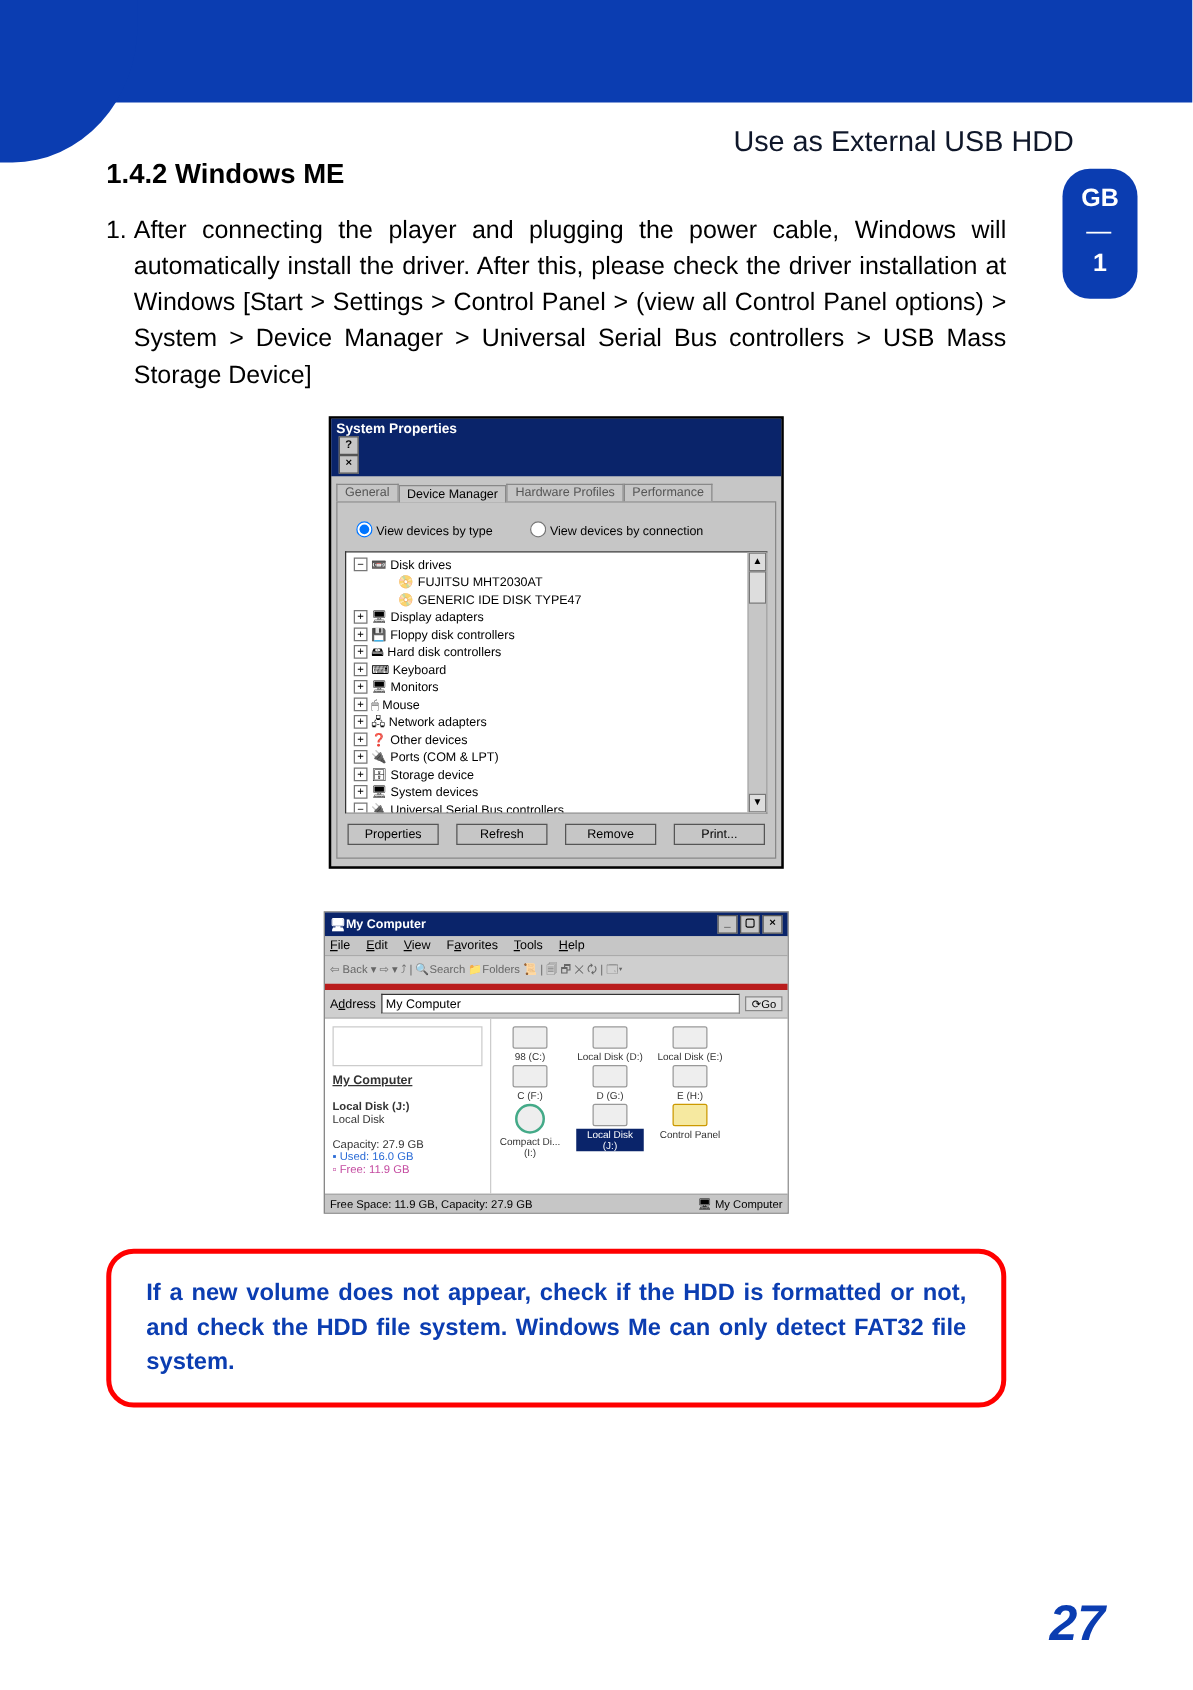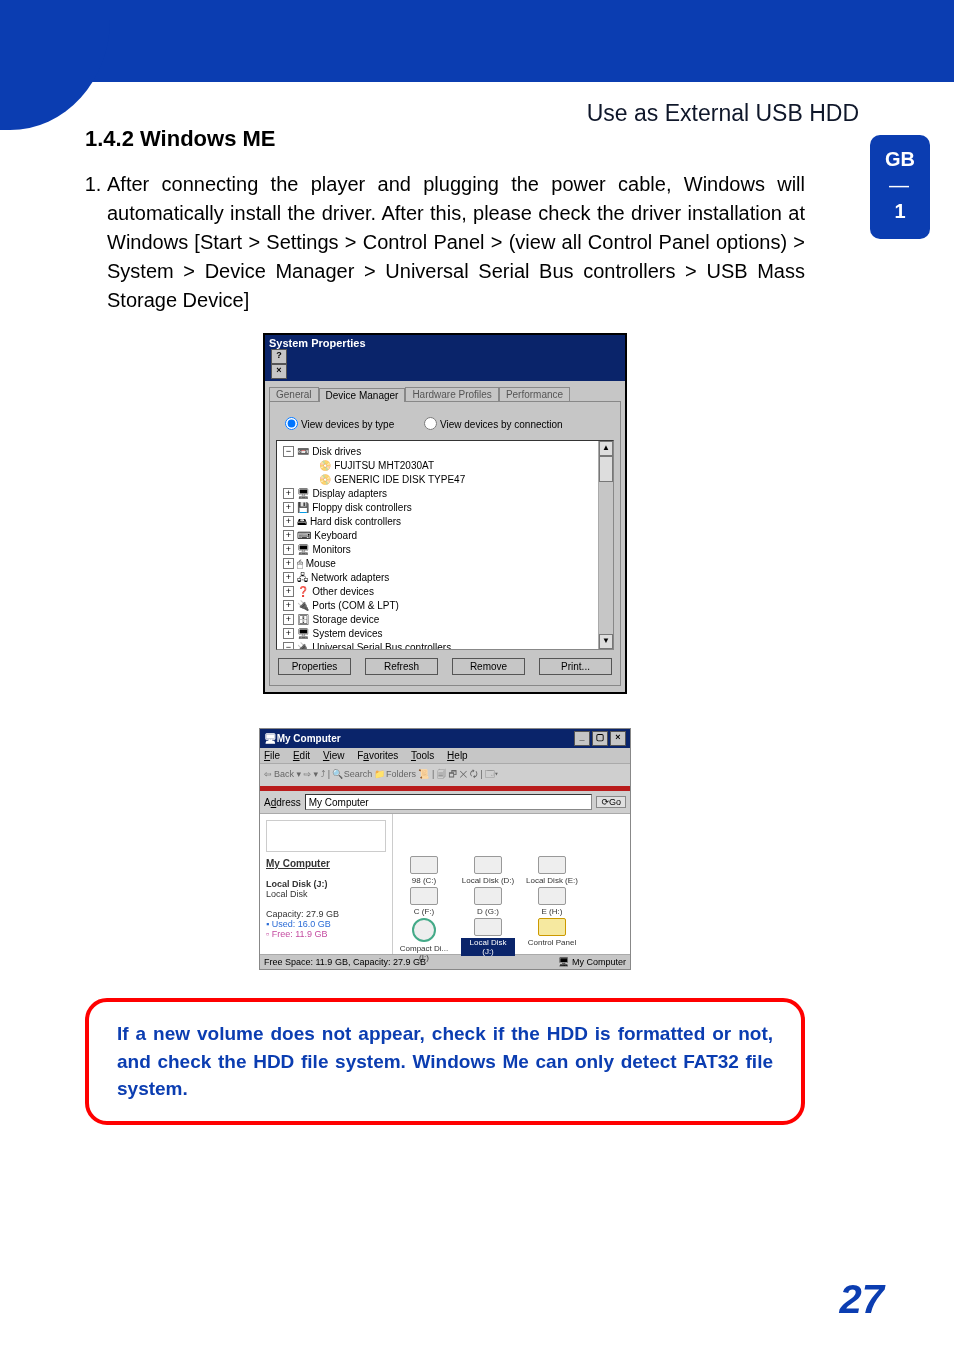--- a/index.html
+++ b/index.html
@@ -1,20 +1,20 @@
 <!DOCTYPE html>
 <html><head>
 <meta charset="utf-8">
 <style>
   body { margin:0; font-family: Arial, Helvetica, sans-serif; background:#fff; color:#000; }
   .page { width:954px; height:1352px; position:relative; }
   .header-bar { position:absolute; top:0; left:0; right:0; height:82px; background:#0b3db1; }
   .header-curve { position:absolute; top:0; left:0; width:110px; height:130px; background:#0b3db1; border-bottom-right-radius:100px 110px; }
   .header-title { color:#0f172a; font-size:23px; position:absolute; right:95px; top:60px;margin-top:40px; }
-  .side-tab { position:absolute; right:24px; top:135px; width:60px; background:#0b3db1; border-radius:10px; padding:12px 0 16px 0; text-align:center; }
+  .side-tab { position:absolute; right:44px; top:135px; width:60px; background:#0b3db1; border-radius:22px; padding:12px 0 16px 0; text-align:center; }
   .side-tab div { color:#fff; font-weight:bold; font-size:20px; line-height:1.2; }
   .side-tab .divider { color:#fff; font-weight:normal; letter-spacing:2px; margin:2px 0; }
   .content { position:absolute; left:85px; top:120px; width:720px; }
   .h { font-weight:bold; font-size:22px; margin: 6px 0 18px 0; }
   ol { padding-left:22px; margin:0; }
   ol li { font-size:20px; line-height:1.45; text-align:justify; margin-bottom:18px; }
   .sysprops { width:360px; margin:12px auto 34px auto; background:#c6c6c6; border:2px solid #000; font-family: Tahoma, sans-serif; font-size:11px; }
   .sp-title { background:#0a246a; color:#fff; padding:2px 4px; font-weight:bold; display:flex; align-items:flex-start;flex-direction:column; }
   .sp-title .spacer{flex:1}
   .sp-title .winbtn{width:14px;height:13px;background:#c6c6c6;border:1px solid #555;margin-left:2px;font-size:9px;text-align:center;line-height:11px;color:#000;}
@@ -44,21 +44,21 @@
   .mc-menu{background:#c6c6c6;border-bottom:1px solid #aaa;padding:2px 4px;color:#000;}
   .mc-menu span{margin-right:10px;}
   .mc-menu span u{text-decoration:underline;}
   .mc-tool{background:#cfcfcf;padding:3px 4px;border-bottom:5px solid #b91c1c;color:#666;font-size:9px;}
   .mc-addr{background:#cfcfcf;padding:3px 4px;border-bottom:1px solid #aaa;display:flex;align-items:center;gap:4px;}
   .mc-addr input{flex:1;font-size:10px;height:14px;border:1px inset #888;padding:0 3px;}
   .mc-addr .go{border:1px solid #888;padding:0 4px;background:#e0e0e0;font-size:9px;text-align:right;}
   .mc-body{display:flex;background:#fff;height:140px;}
   .mc-left{width:120px;border-right:1px solid #ccc;padding:6px;font-size:9px;color:#333;}
   .mc-left b{font-size:10px;text-decoration:underline;display:block;margin-bottom:10px;}
-  .mc-right{flex:1;padding:6px 4px;display:flex;flex-wrap:wrap;align-content:flex-start;gap:2px 10px;margin-top:36px;}
+  .mc-right{flex:1;padding:6px 4px;display:flex;flex-wrap:wrap;align-content:flex-start;gap:2px 10px;}
   .drv{width:54px;text-align:center;font-size:8px;color:#333;}
   .drv .ic{width:26px;height:16px;border:1px solid #999;background:#eee;margin:0 auto 2px;border-radius:2px;}
   .drv.sel .lbl{background:#0a246a;color:#fff;padding:0 2px;display:inline-block;}
   .drv.cd .ic{border-radius:50%;width:20px;height:20px;border:2px solid #4a8;}
   .drv.cp .ic{background:#f6e9a0;border:1px solid #c90;}
   .mc-status{background:#c6c6c6;border-top:1px solid #aaa;padding:2px 4px;display:flex;font-size:9px;}
   .mc-status .spacer{flex:1}
 
   .warning { border:4px solid #ff0000; border-radius:22px; padding:18px 28px; margin:8px 0 0 0; }
   .warning-text { color:#0b3db1; font-weight:bold; font-size:19px; text-align:justify; line-height:1.45; }

